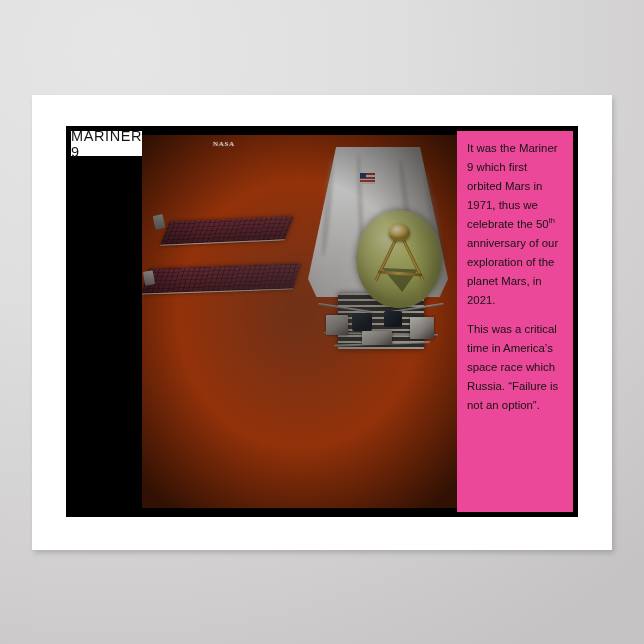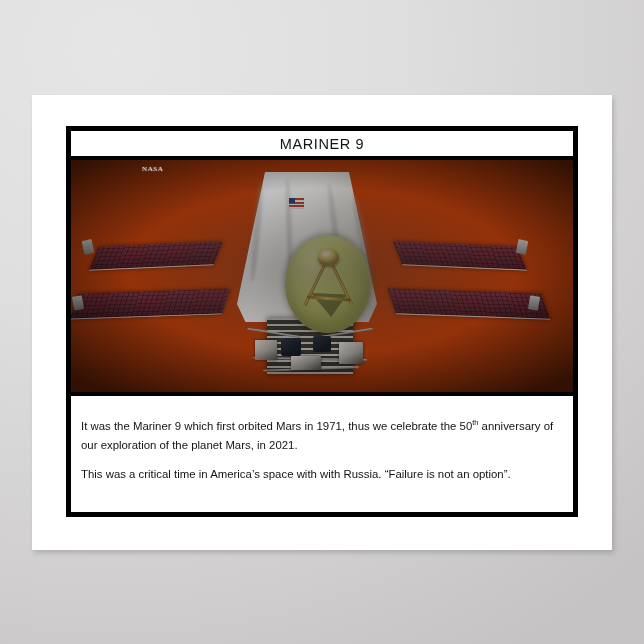--- a/index.html
+++ b/index.html
@@ -39,21 +39,21 @@
   .content-frame {
     position: absolute;
     left: 34px;
     top: 31px;
     width: 512px;
     height: 391px;
     background: #000000;
     box-sizing: border-box;
     padding: 5px;
     display: flex;
-    flex-direction: column;
+    flex-direction: row;
   }
 
   
   .title-band {
     background: #ffffff;
     height: 25px;
     flex: 0 0 25px;
     display: flex;
     align-items: center;
     justify-content: center;
@@ -252,24 +252,24 @@
     box-shadow: 0 0 3px rgba(0,0,0,0.6);
   }
   .dark-pod {
     position: absolute;
     background: linear-gradient(145deg,#2b3444 0%, #141a24 70%);
     border-radius: 2px;
   }
 
   
   .text-panel {
-    background: #ffffff;
+    background: #ec4899;
     flex: 0 0 116px;
     box-sizing: border-box;
-    padding: 21px 10px 8px 10px;
+    padding: 8px 10px 8px 10px;
   }
   .para {
     font-size: 11.4px;
     line-height: 19px;
     color: #131313;
     margin: 0 0 10px 0;
   }
   .para:last-child { margin-bottom: 0; }
   .para sup {
     font-size: 7.4px;
@@ -333,18 +333,18 @@
           <div class="feed-horn"></div>
         </div>
 
         <div class="photo-vignette"></div>
       </div>
 
       <div class="text-panel">
         <p class="para">
           <span>It was the Mariner 9 which first orbited Mars in 1971, thus we celebrate the 50</span><sup>th</sup><span> anniversary of our exploration of the planet Mars, in 2021.</span>
         </p>
-        <p class="para">This was a critical time in America’s space with with Russia. “Failure is not an option”.</p>
+        <p class="para">This was a critical time in America’s space race which Russia. “Failure is not an option”.</p>
       </div>
 
     </div>
   </div>
 </div>
 
 </body></html>

